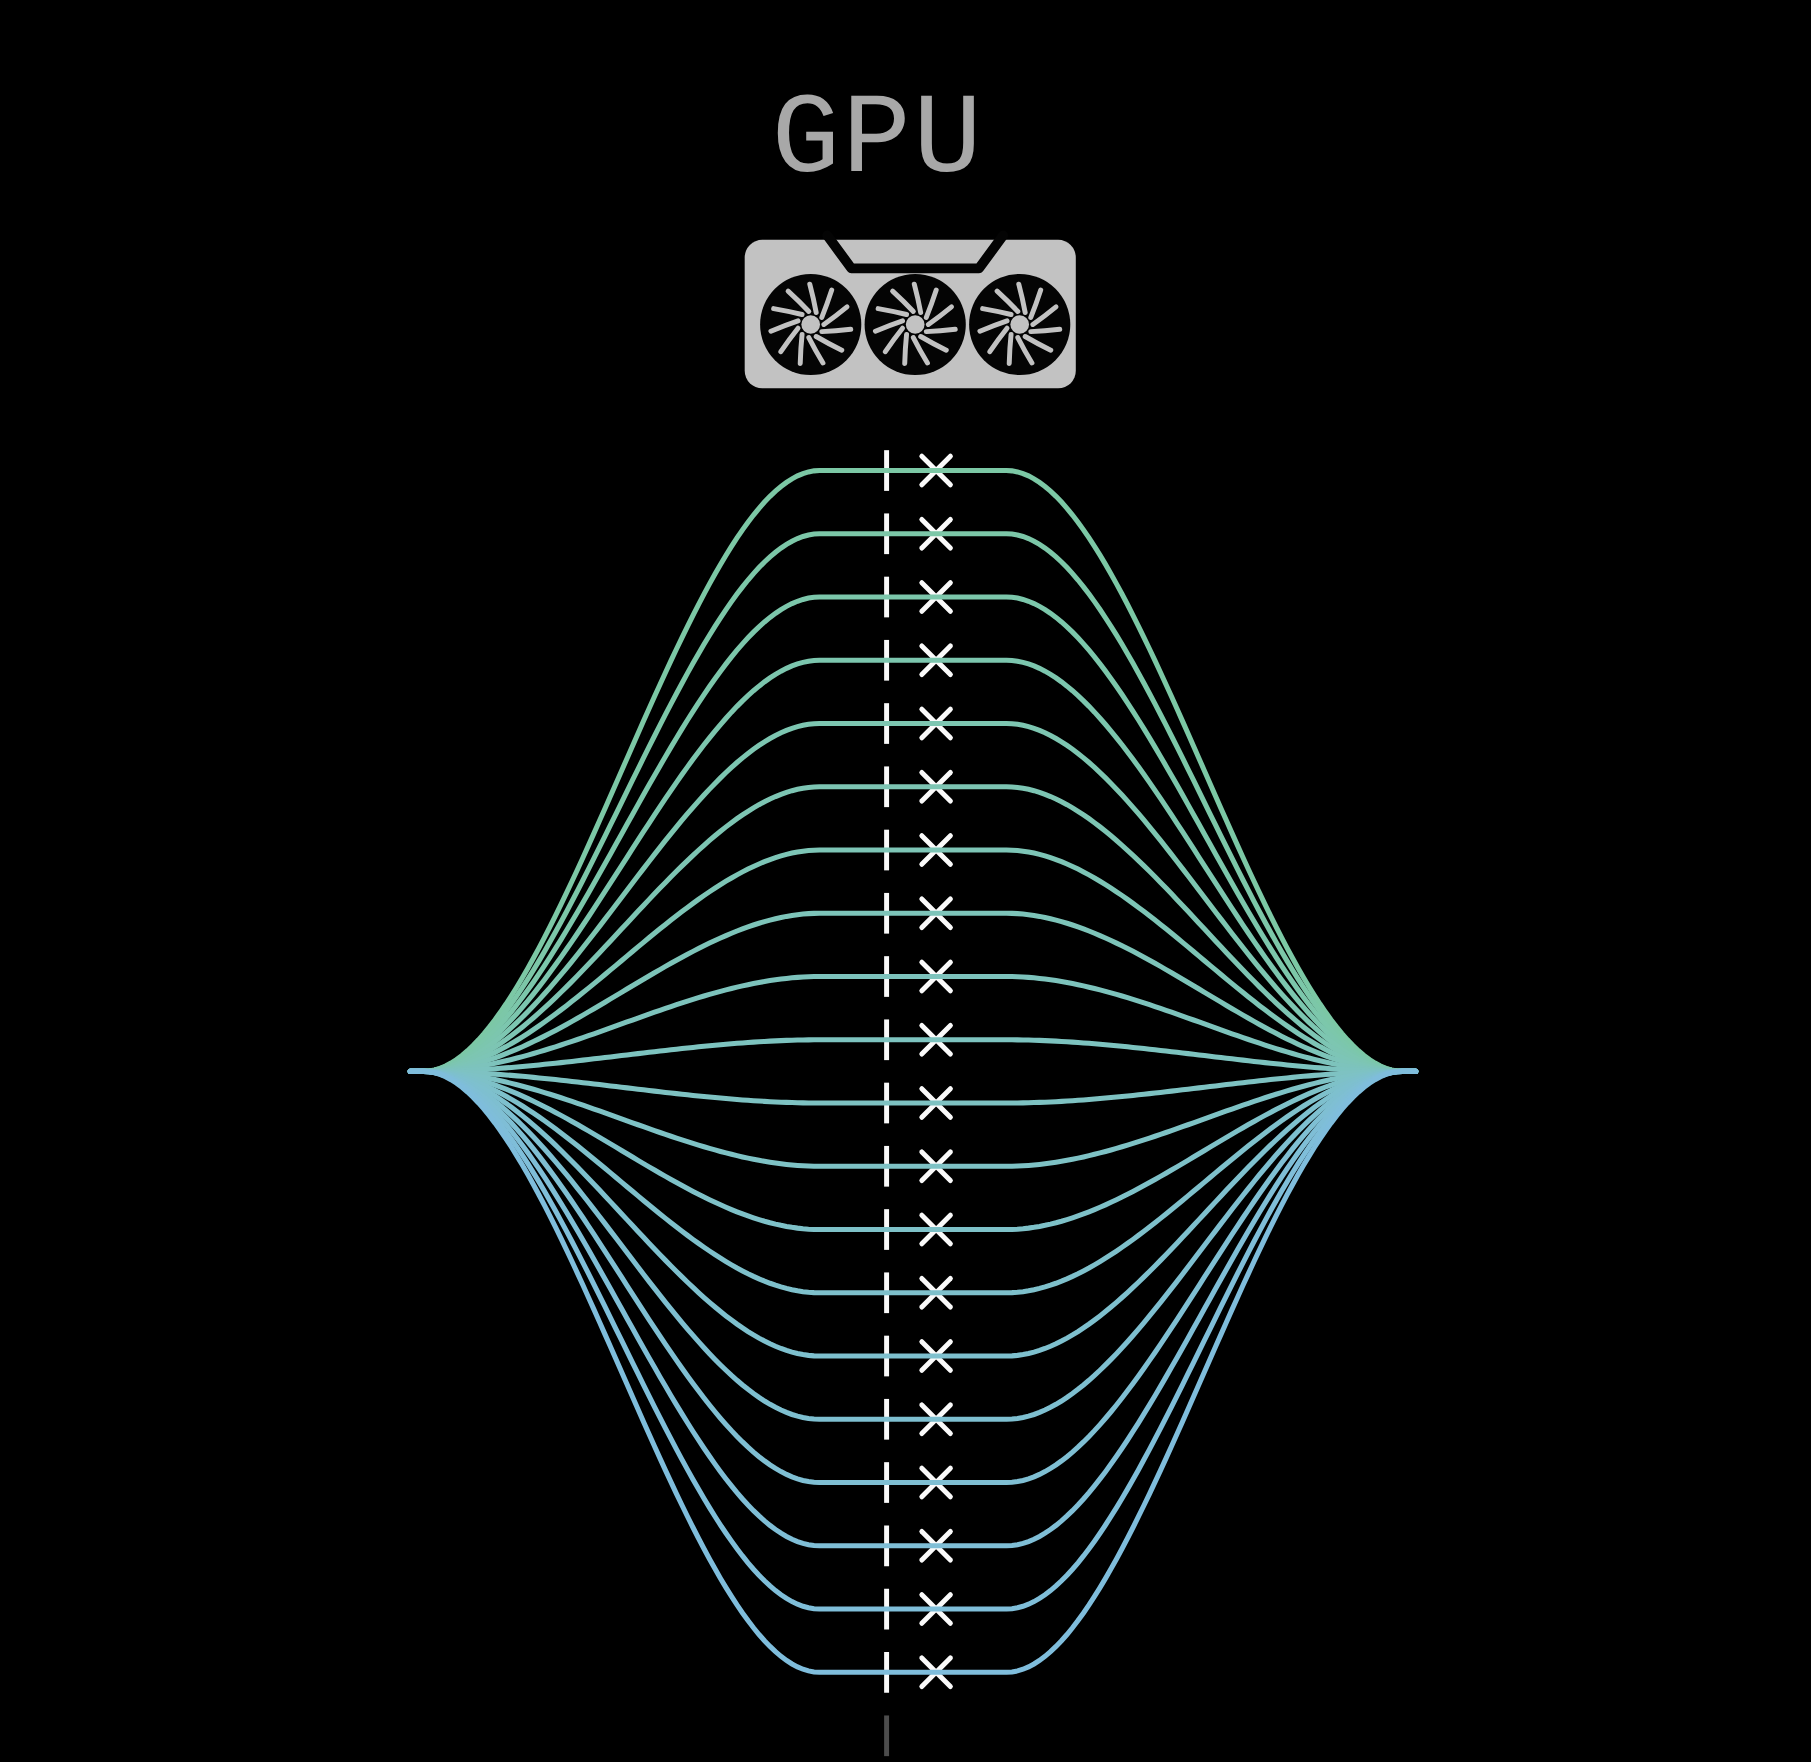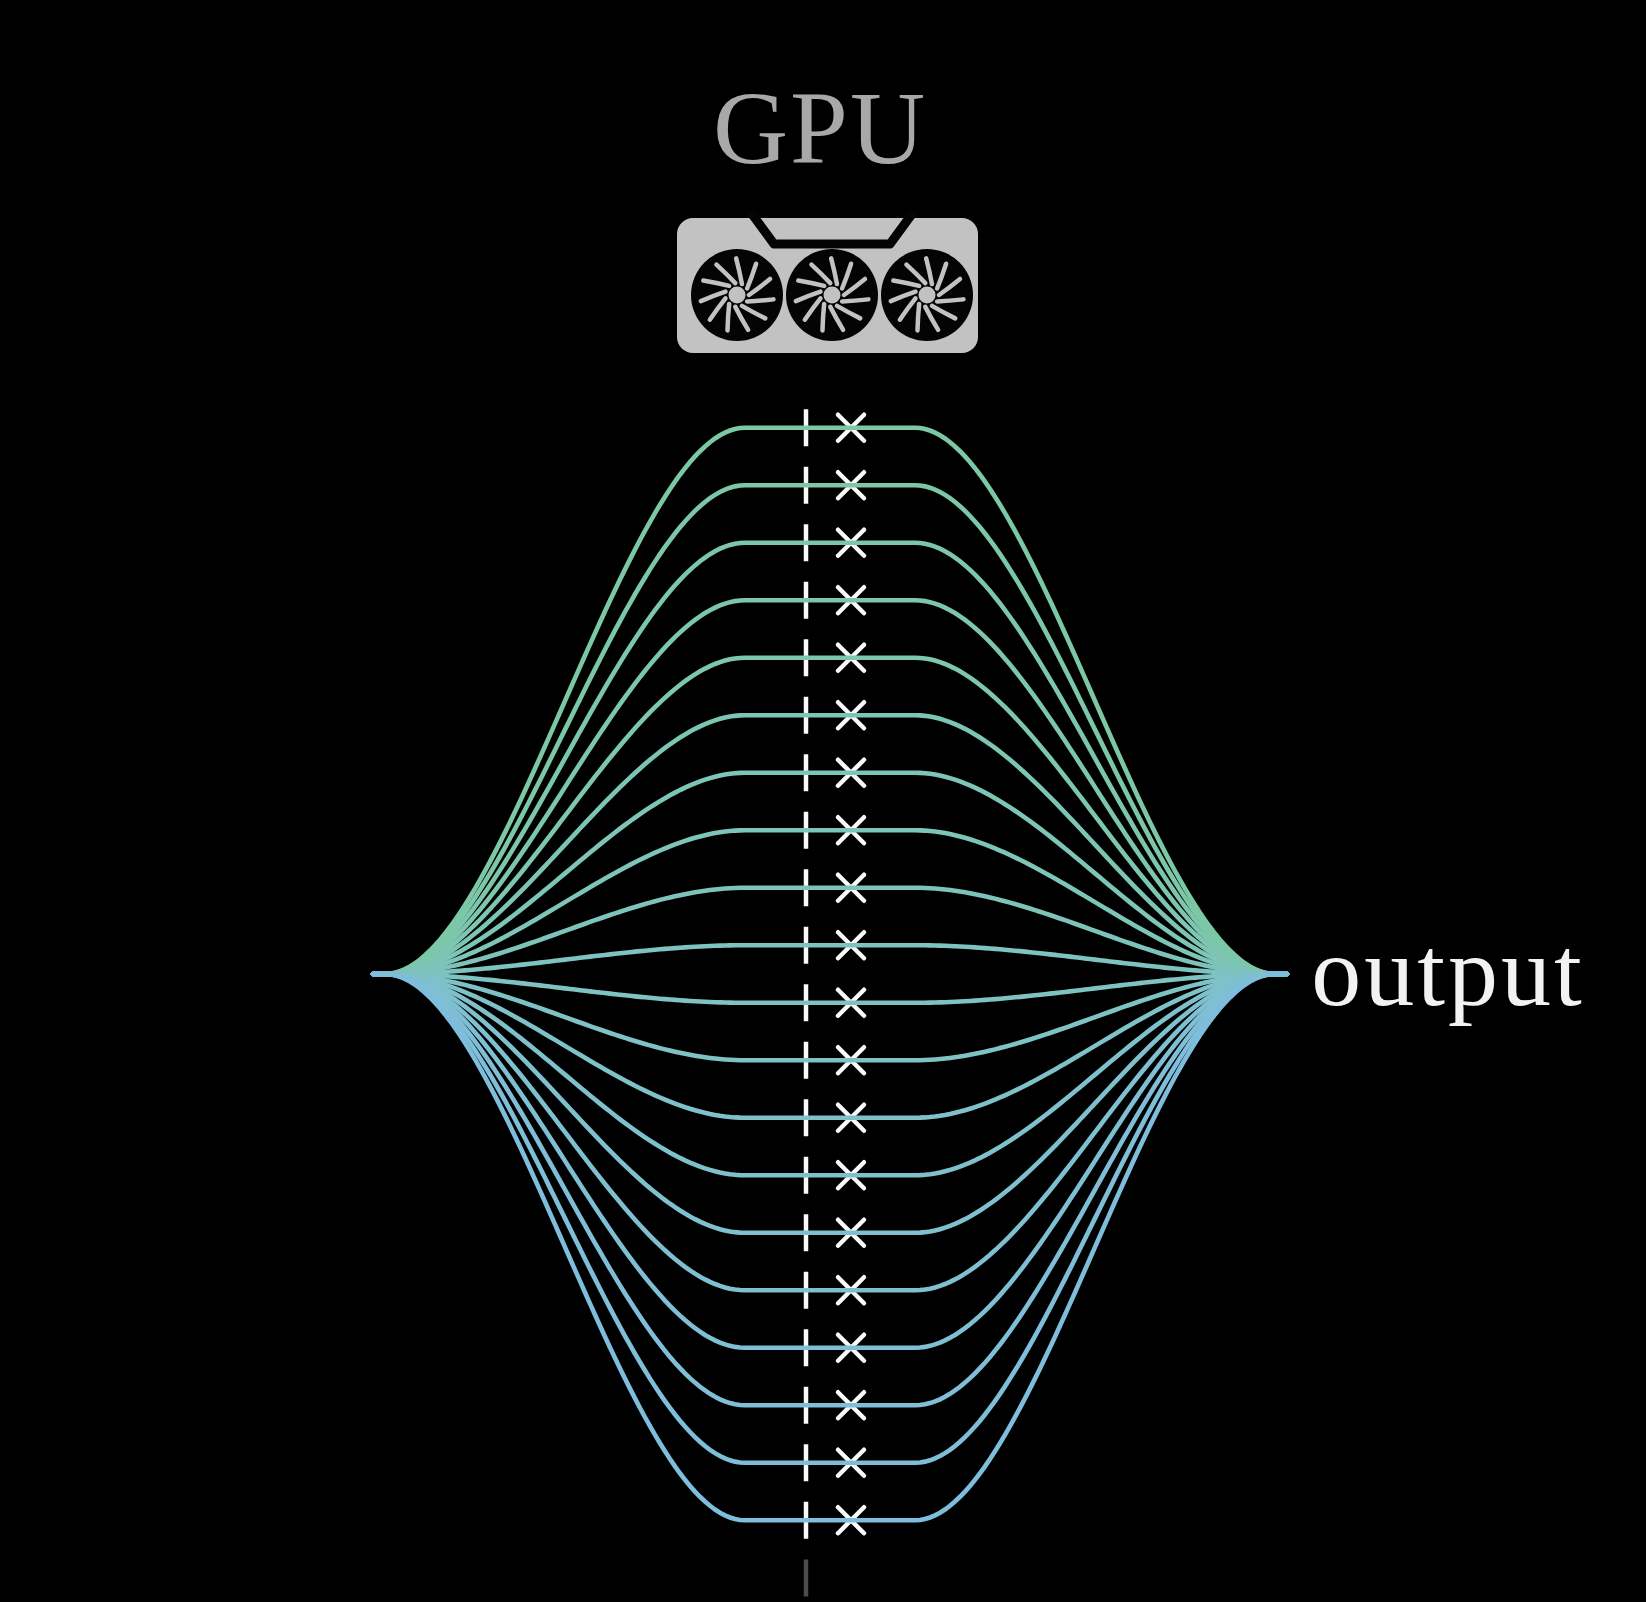--- a/index.html
+++ b/index.html
@@ -12,24 +12,25 @@
   }
   #scene{position:absolute;left:0;top:0;}
   .label{
     position:absolute;
     transform:translate(-50%,-50%);
     white-space:nowrap;
     line-height:1;
     user-select:none;
   }
   .gpu-label{
-    left:820px;top:128px;
+    left:798px;top:128px;
     font-size:104px;
     color:#a8a8a8;
     letter-spacing:2px;
+    font-family:Liberation Mono, monospace;
   }
   .input-label{
     left:240px;top:972px;
     font-size:100px;
     color:#f2f2f2;
     letter-spacing:3px;
   }
   .output-label{
     left:1448px;top:972px;
     font-size:100px;
@@ -171,14 +172,13 @@
           <path d="M 12 0 Q 22 -7 33 -16" transform="translate(927,295) rotate(196.36363636363637)" fill="none" stroke="#c2c2c2" stroke-width="4.5" stroke-linecap="round"></path>
           <path d="M 12 0 Q 22 -7 33 -16" transform="translate(927,295) rotate(229.0909090909091)" fill="none" stroke="#c2c2c2" stroke-width="4.5" stroke-linecap="round"></path>
           <path d="M 12 0 Q 22 -7 33 -16" transform="translate(927,295) rotate(261.8181818181818)" fill="none" stroke="#c2c2c2" stroke-width="4.5" stroke-linecap="round"></path>
           <path d="M 12 0 Q 22 -7 33 -16" transform="translate(927,295) rotate(294.54545454545456)" fill="none" stroke="#c2c2c2" stroke-width="4.5" stroke-linecap="round"></path>
           <path d="M 12 0 Q 22 -7 33 -16" transform="translate(927,295) rotate(327.27272727272725)" fill="none" stroke="#c2c2c2" stroke-width="4.5" stroke-linecap="round"></path>
           <circle cx="927" cy="295" r="8.5" fill="#c2c2c2"></circle>
         </g>
       </g>
   </svg>
   <div class="label gpu-label">GPU</div>
-  <div class="label output-label">output</div>
 </div>
 
 </body></html>

